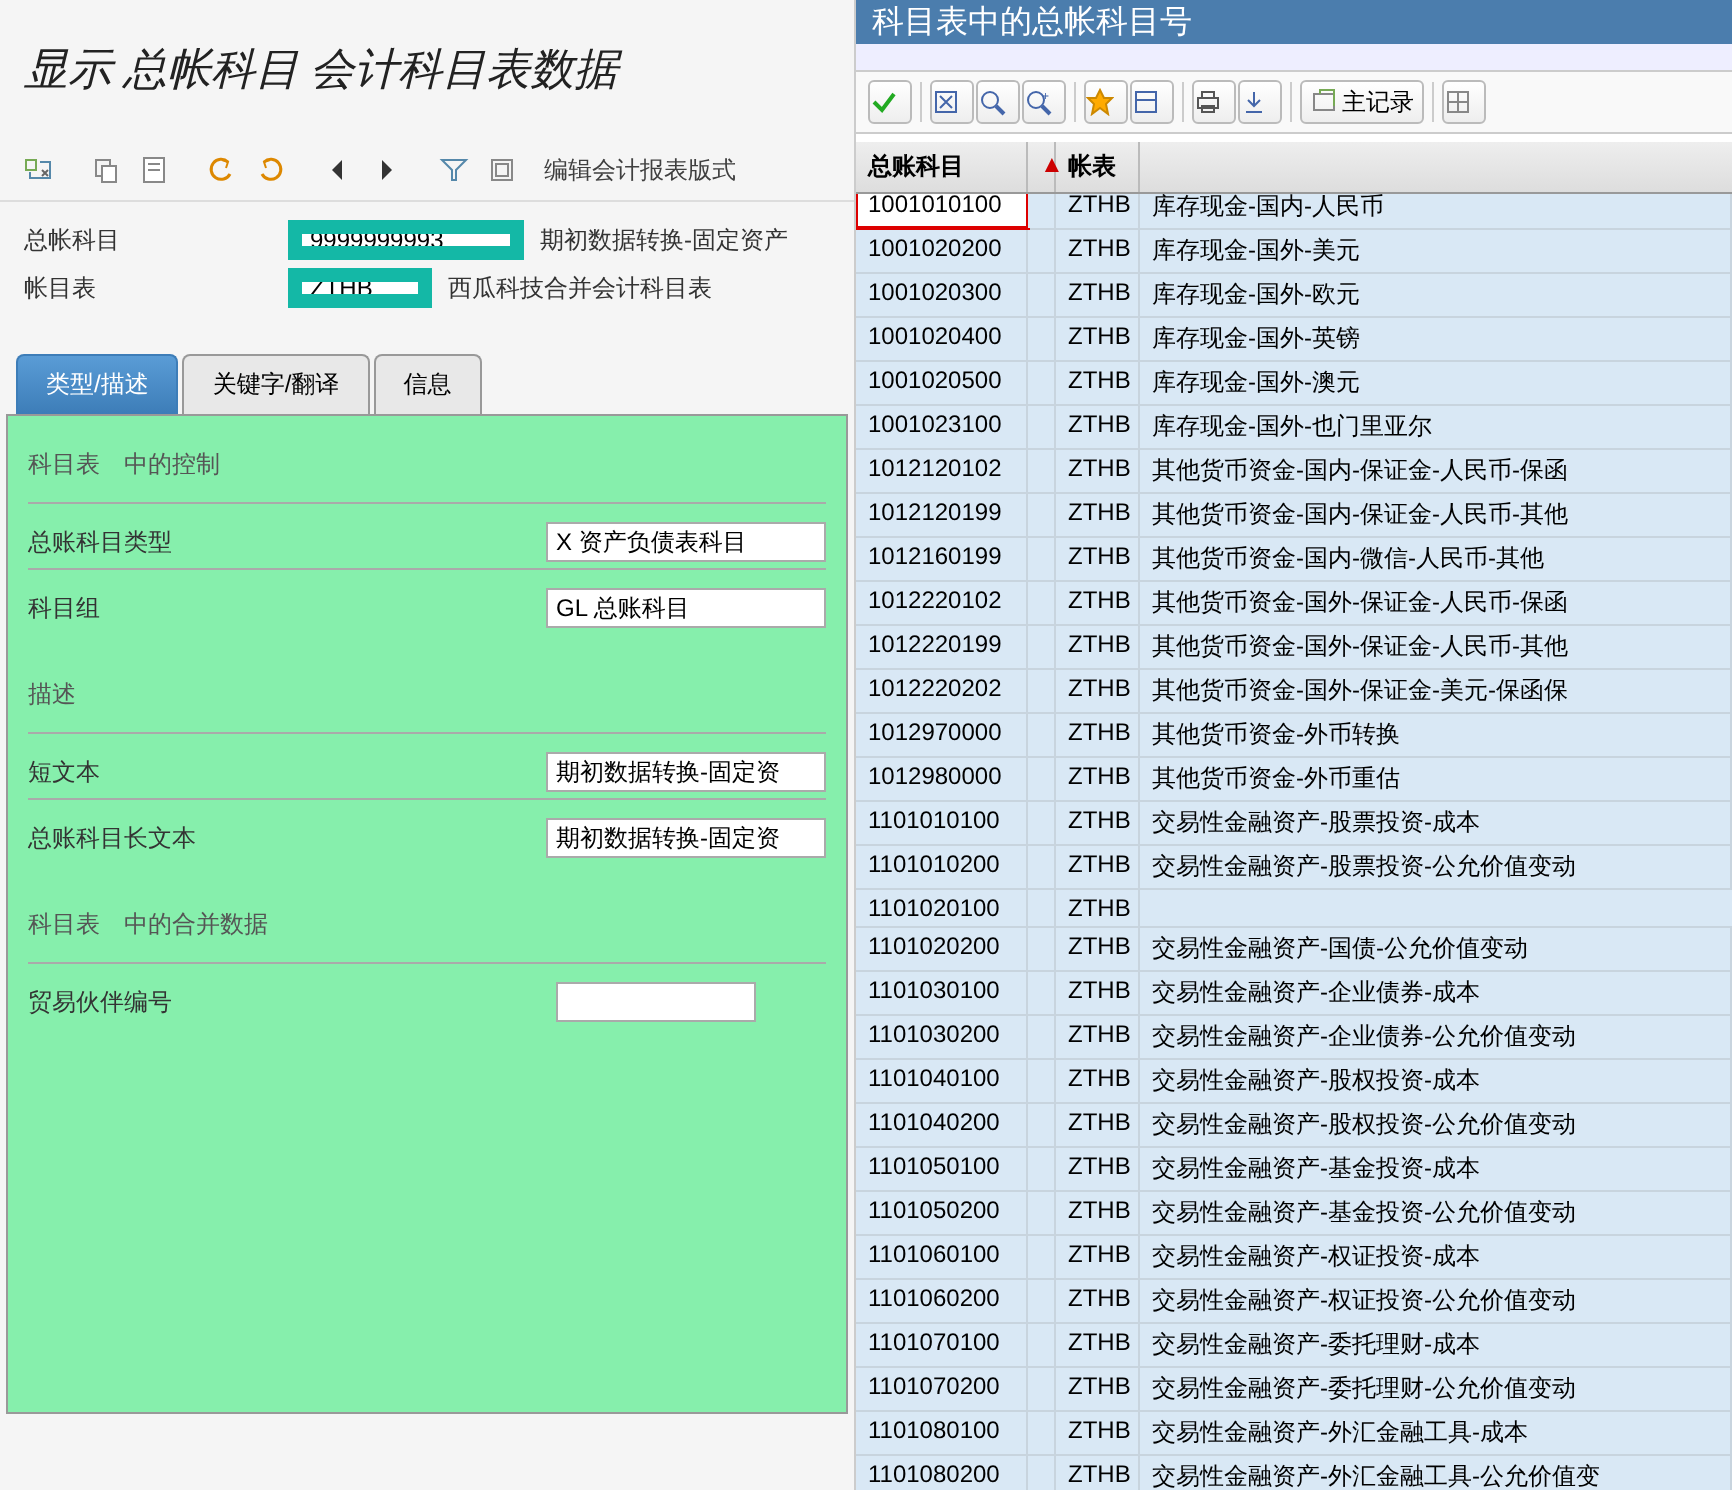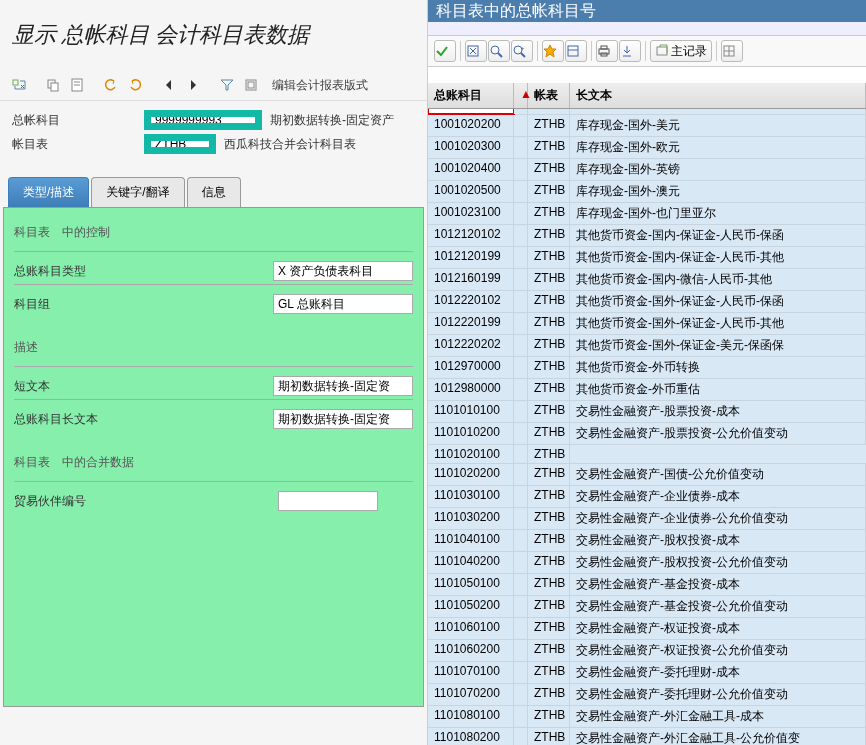--- a/index.html
+++ b/index.html
@@ -24,21 +24,21 @@
 .section-label { font-size: 12px; color: #555; margin: 4px 0 8px 0; padding-bottom: 2px; }
 .section-underline { border-bottom: 1px solid #aaa; height: 1px; margin-bottom: 8px; }
 .ro-input { height: 20px; border: 1px solid #aaa; padding: 1px 4px; background: #fff; font-size: 12px; }
 .right-header { background: #4b7dad; color: #fff; height: 22px; display: flex; align-items: center; padding: 0 8px; font-size: 16px; }
 .right-titlebar { background: #eef; height: 14px; border-bottom: 1px solid #ccc; }
 .right-toolbar { padding: 4px 6px; display: flex; align-items: center; gap: 1px; border-bottom: 1px solid #ccc; background: #f9f9f9; }
 .rt-btn { width: 22px; height: 22px; display: inline-flex; align-items: center; justify-content: space-between; cursor: pointer; border: 1px solid #bbb; border-radius: 3px; background: linear-gradient(#fff,#eee); }
 .rt-sep { width: 1px; height: 20px; background: #ccc; margin: 0 3px; }
 .rt-text { margin-left: 2px; font-size: 12px; }
 .grid { flex: 1; overflow: auto; }
-.grid-head { display: flex; background: linear-gradient(#eee,#ddd); border-bottom: 1px solid #999; position: sticky; top: 16px; }
+.grid-head { display: flex; background: linear-gradient(#eee,#ddd); border-bottom: 1px solid #999; position: sticky; top: 4px; }
 .grid-head .gh { padding: 4px 6px; font-size: 12px; font-weight: bold; border-right: 1px solid #bbb; }
 .gh-acc { width: 86px; }
 .gh-sort { width: 14px; color: #c00; text-align: center; }
 .gh-chart { width: 42px; }
 .gh-text { flex: 1; }
 .grid-row { display: flex; border-bottom: 1px solid #c8d4de; background: #d9e8f5; cursor: pointer; }
 .grid-row .gc { padding: 2px 6px; font-size: 12px; border-right: 1px solid #c8d4de; white-space: nowrap; overflow: hidden; }
 .gc-acc { width: 86px; }
 .gc-sort { width: 14px; }
 .gc-chart { width: 42px; }
@@ -241,21 +241,20 @@
           <line x1="2" y1="7" x2="12" y2="7" stroke="#888"></line>
         </svg>
       </span>
   </div>
 
   <div class="grid">
     <div class="grid-head">
       <div class="gh gh-acc">总账科目</div>
       <div class="gh gh-sort">▲</div>
       <div class="gh gh-chart">帐表</div>
-      <div class="gh gh-text">长文本</div>
     </div>
     <div id="grid-body">
         <div class="grid-row selected">
           <div class="gc gc-acc">1001010100</div>
           <div class="gc gc-sort"></div>
           <div class="gc gc-chart">ZTHB</div>
           <div class="gc gc-text">库存现金-国内-人民币</div>
         </div>
         <div class="grid-row">
           <div class="gc gc-acc">1001020200</div>

